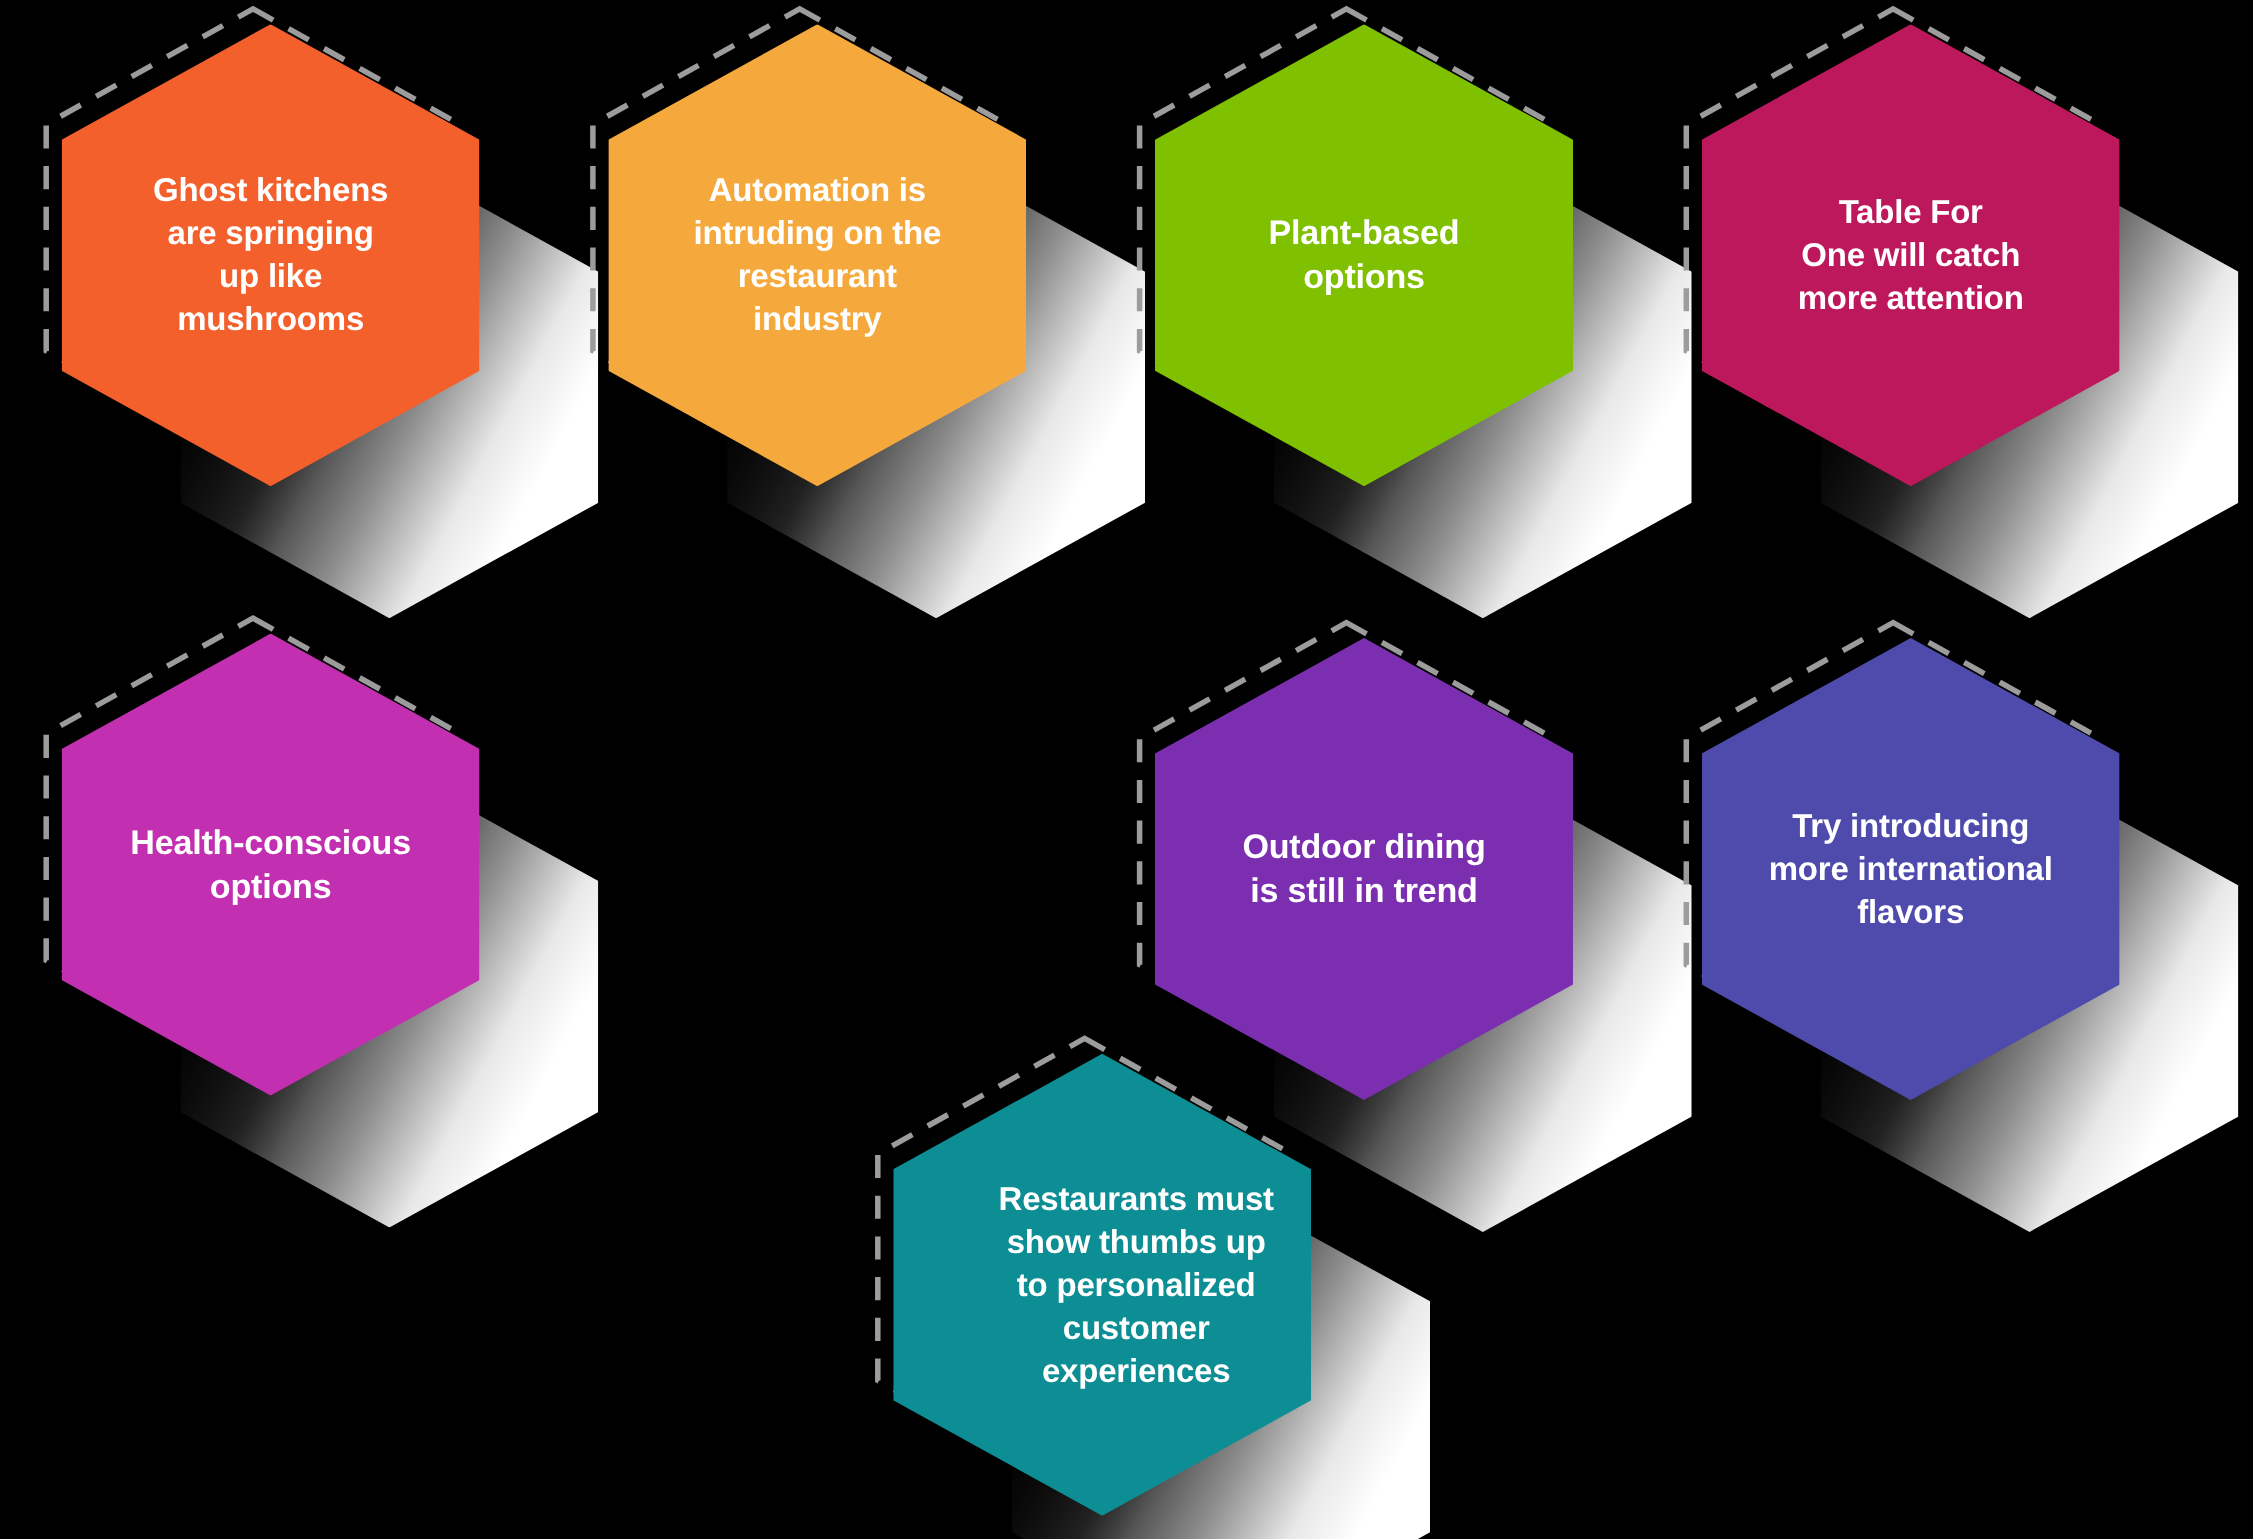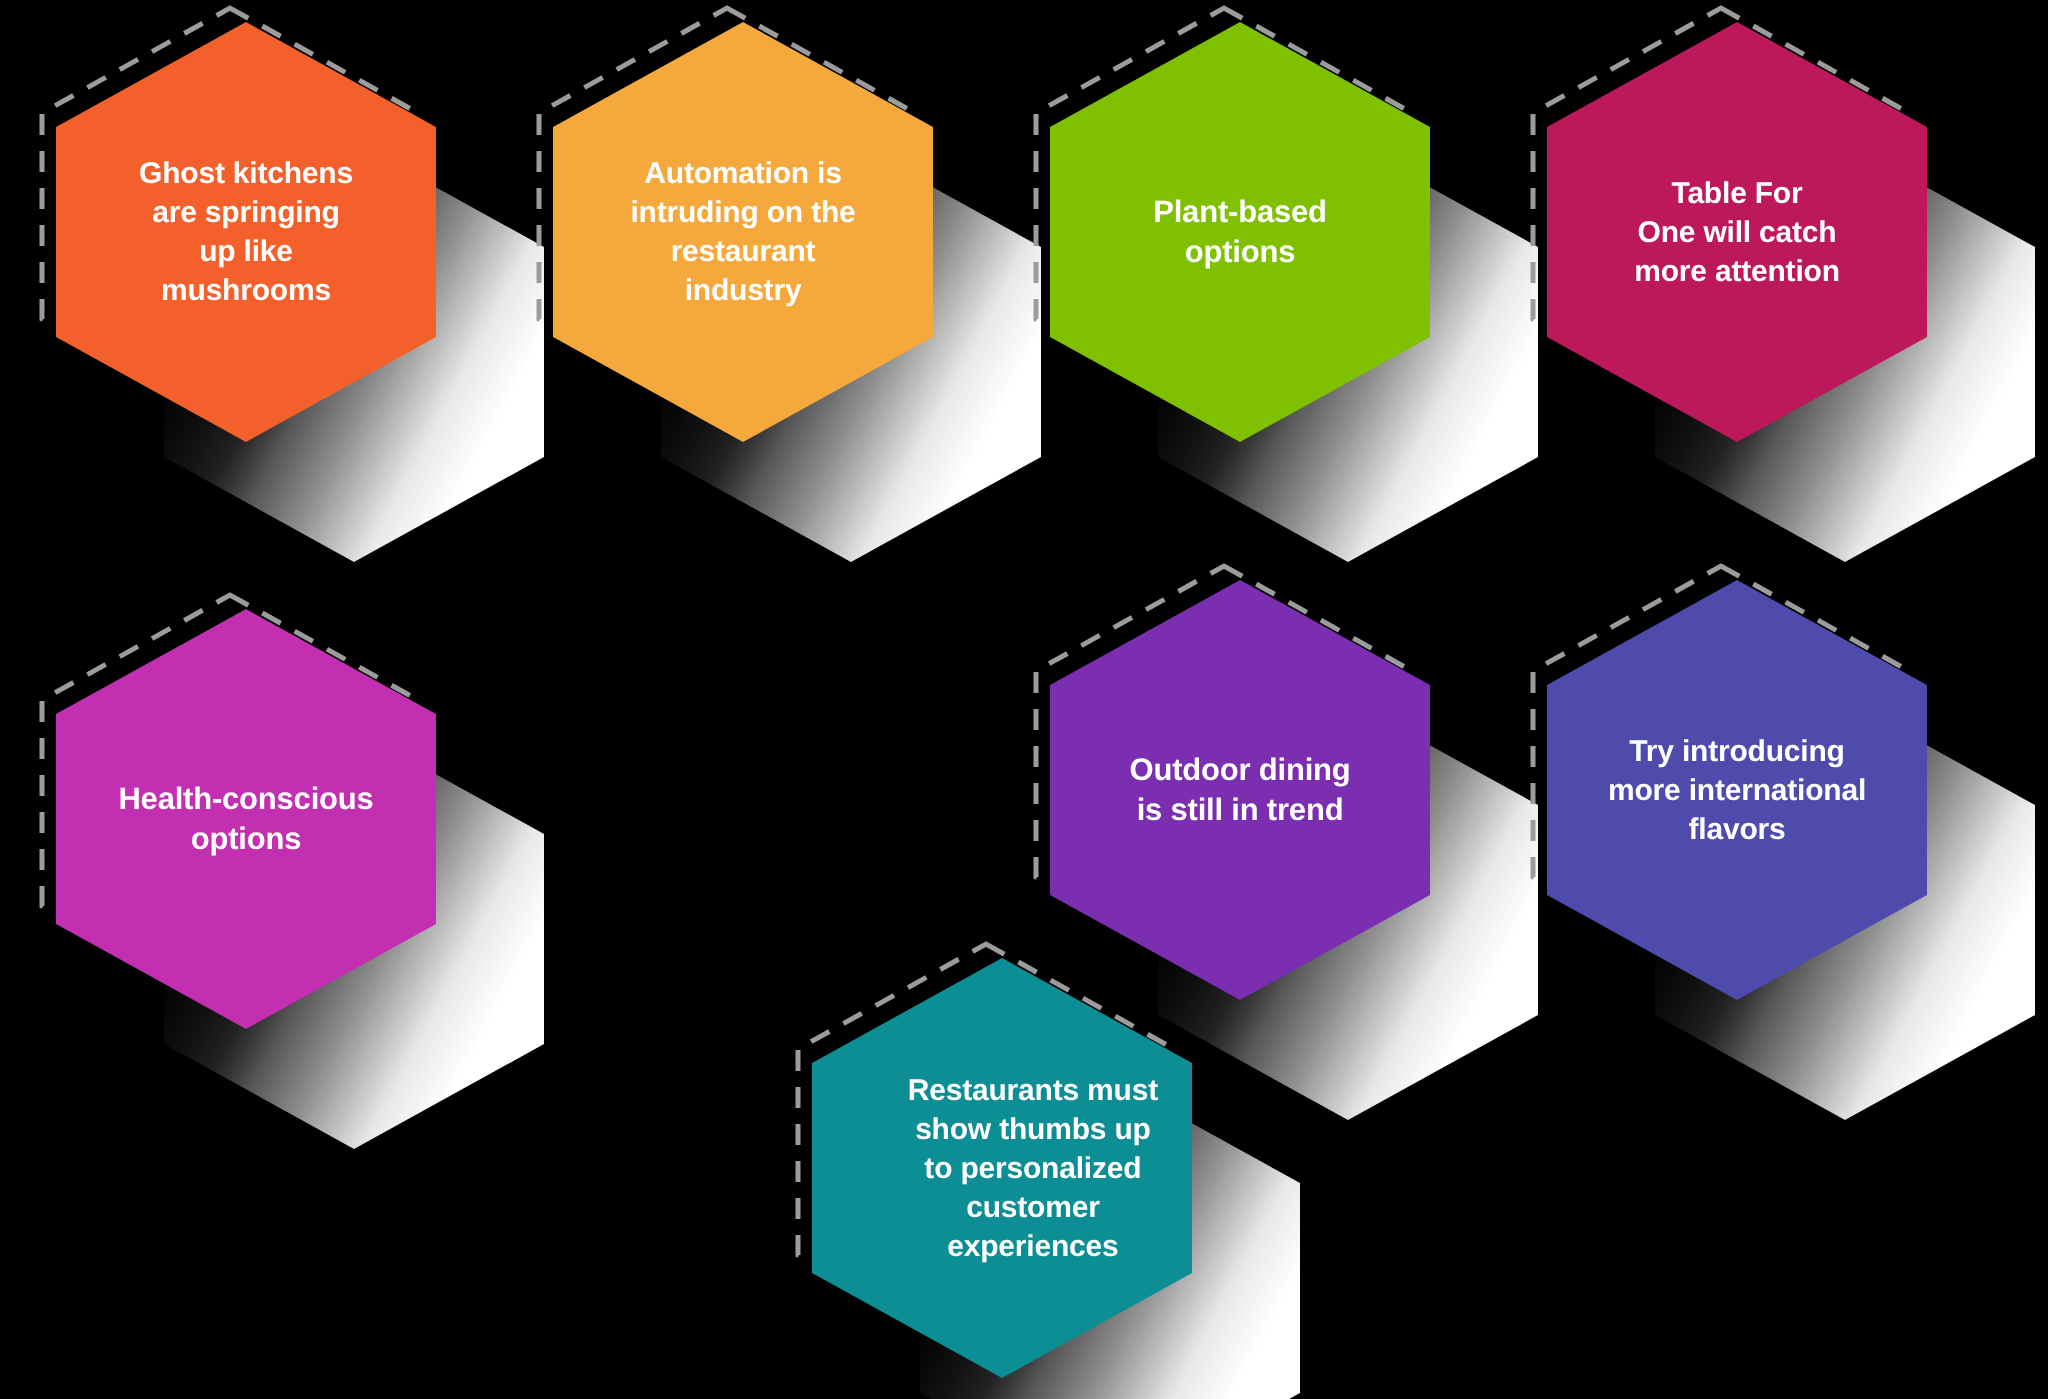--- a/index.html
+++ b/index.html
@@ -123,21 +123,21 @@
         <svg viewBox="0 0 380 420" preserveAspectRatio="none">
           <polygon points="190,2 378,107 378,313 190,418 2,313 2,107" stroke="#9c9c9c"></polygon>
         </svg>
       </div>
       <div class="hex-body" style="background: #be185d;">
         <div class="hex-label" style="color: rgb(255, 255, 255);">Table For
 One will catch
 more attention</div>
       </div>
     </div>
-    <div class="hex-cell" style="left: 56px; top: 609px;">
+    <div class="hex-cell" style="left: 56px; top: 576px;">
       <div class="hex-shadow"></div>
       <div class="hex-dash">
         <svg viewBox="0 0 380 420" preserveAspectRatio="none">
           <polygon points="190,2 378,107 378,313 190,418 2,313 2,107" stroke="#9c9c9c"></polygon>
         </svg>
       </div>
       <div class="hex-body" style="background: rgb(194, 47, 176);">
         <div class="hex-label lg" style="color: rgb(255, 255, 255);">Health-conscious
 options</div>
       </div>

